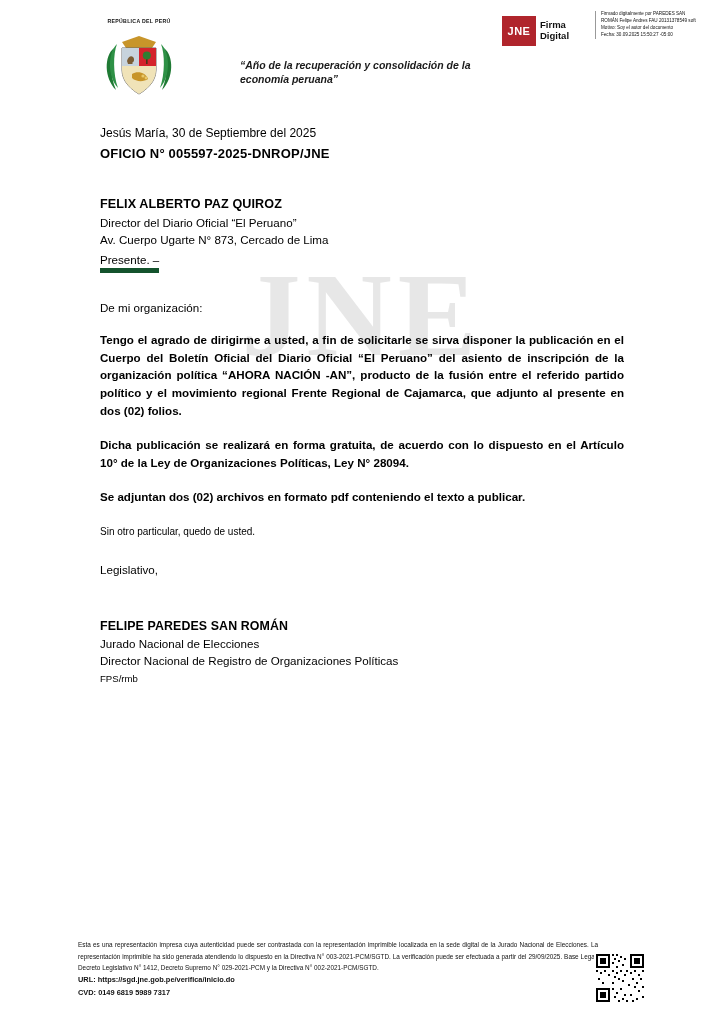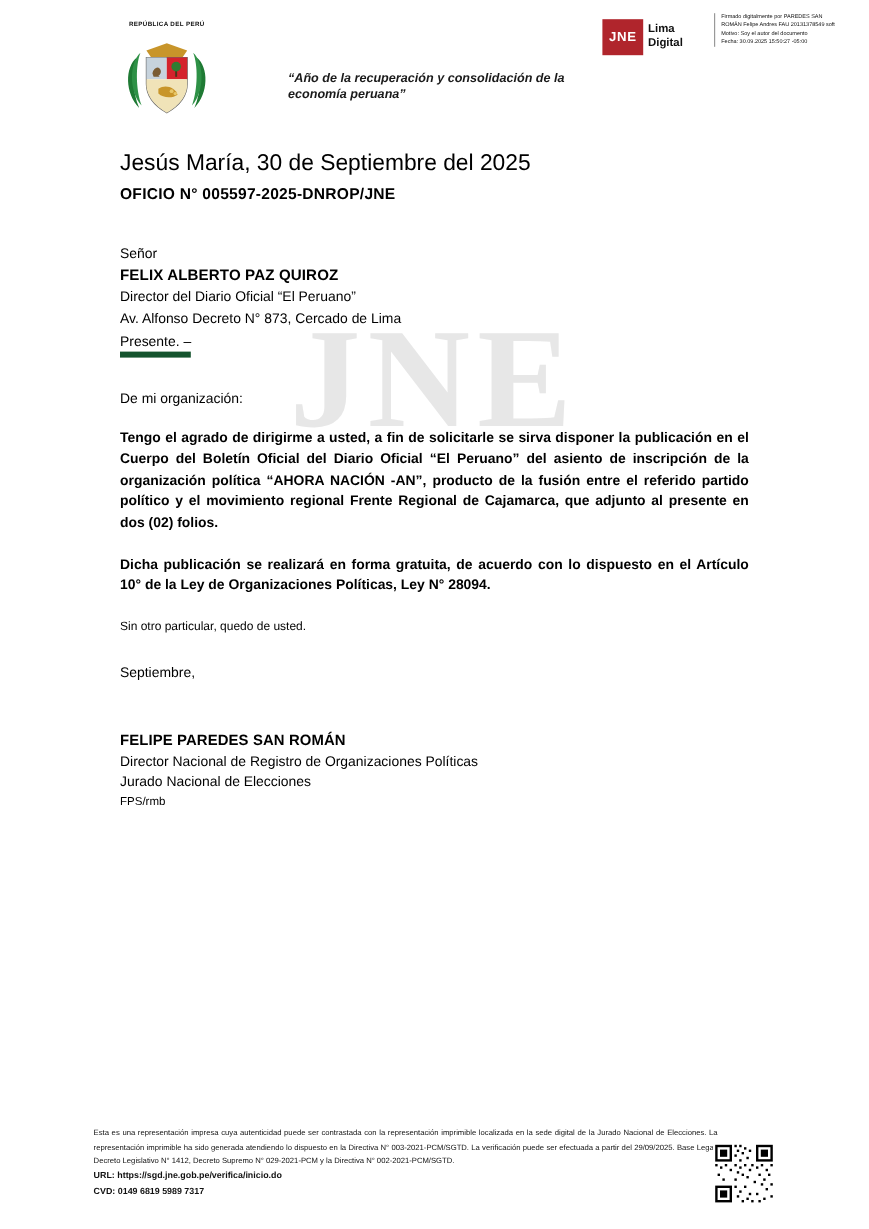--- a/index.html
+++ b/index.html
@@ -116,21 +116,21 @@
     padding-left: 5px;
   }
 
   
   .content {
     position: relative;
     padding: 0 100px 0 100px;
   }
 
   .date-line {
-    font-size: 19px;
+    font-size: 12px;
     margin-top: 6px;
   }
   .oficio {
     font-size: 13px;
     font-weight: bold;
     margin-top: 6px;
     letter-spacing: 0.2px;
   }
 
   .addr {
@@ -269,55 +269,55 @@
 
     <div class="motto">“Año de la recuperación y consolidación de la economía peruana”</div>
 
     <div class="sig-box">
       <div class="sig-left">
         <div class="jne-logo">
           <div class="bar"></div>
           <div class="txt">JNE</div>
         </div>
         <div class="firma-txt">
-          <div>Lima</div>
+          <div>Firma</div>
           <div>Digital</div>
         </div>
       </div>
     </div>
     <div class="sig-meta" style="white-space:pre-line;">Firmado digitalmente por PAREDES SAN ROMÁN Felipe Andres FAU 20131378549 soft
 Motivo: Soy el autor del documento
 Fecha: 30.09.2025 15:50:27 -05:00</div>
   </div>
 
   <div class="content">
 
     <div class="date-line">Jesús María, 30 de Septiembre del 2025</div>
     <div class="oficio">OFICIO N° 005597-2025-DNROP/JNE</div>
 
     <div class="addr">
-      <div class="senor">Señor</div>
       <div class="name">FELIX ALBERTO PAZ QUIROZ</div>
       <div>Director del Diario Oficial “El Peruano”</div>
-      <div>Av. Alfonso Decreto N° 873, Cercado de Lima</div>
+      <div>Av. Cuerpo Ugarte N° 873, Cercado de Lima</div>
       <div><span class="presente">Presente. –</span></div>
     </div>
 
     <div class="salutation">De mi organización:</div>
 
     <p class="para">Tengo el agrado de dirigirme a usted, a fin de solicitarle se sirva disponer la publicación en el Cuerpo del Boletín Oficial del Diario Oficial “El Peruano” del asiento de inscripción de la organización política “AHORA NACIÓN -AN”, producto de la fusión entre el referido partido político y el movimiento regional Frente Regional de Cajamarca, que adjunto al presente en dos (02) folios.</p>
     <p class="para">Dicha publicación se realizará en forma gratuita, de acuerdo con lo dispuesto en el Artículo 10° de la Ley de Organizaciones Políticas, Ley N° 28094.</p>
+    <p class="para">Se adjuntan dos (02) archivos en formato pdf conteniendo el texto a publicar.</p>
 
     <div class="closing">Sin otro particular, quedo de usted.</div>
-    <div class="atentamente">Septiembre,</div>
+    <div class="atentamente">Legislativo,</div>
 
     <div class="signature">
       <div class="signer">FELIPE PAREDES SAN ROMÁN</div>
+      <div>Jurado Nacional de Elecciones</div>
       <div>Director Nacional de Registro de Organizaciones Políticas</div>
-      <div>Jurado Nacional de Elecciones</div>
       <div class="initials">FPS/rmb</div>
     </div>
   </div>
 
   <div class="footer">
     <div class="footer-text">Esta es una representación impresa cuya autenticidad puede ser contrastada con la representación imprimible localizada en la sede digital de la Jurado Nacional de Elecciones. La representación imprimible ha sido generada atendiendo lo dispuesto en la Directiva N° 003-2021-PCM/SGTD. La verificación puede ser efectuada a partir del 29/09/2025. Base Legal: Decreto Legislativo N° 1412, Decreto Supremo N° 029-2021-PCM y la Directiva N° 002-2021-PCM/SGTD.</div>
     <div class="url">
       <span class="lbl">URL:</span>
       <span>https://sgd.jne.gob.pe/verifica/inicio.do</span>
     </div>

